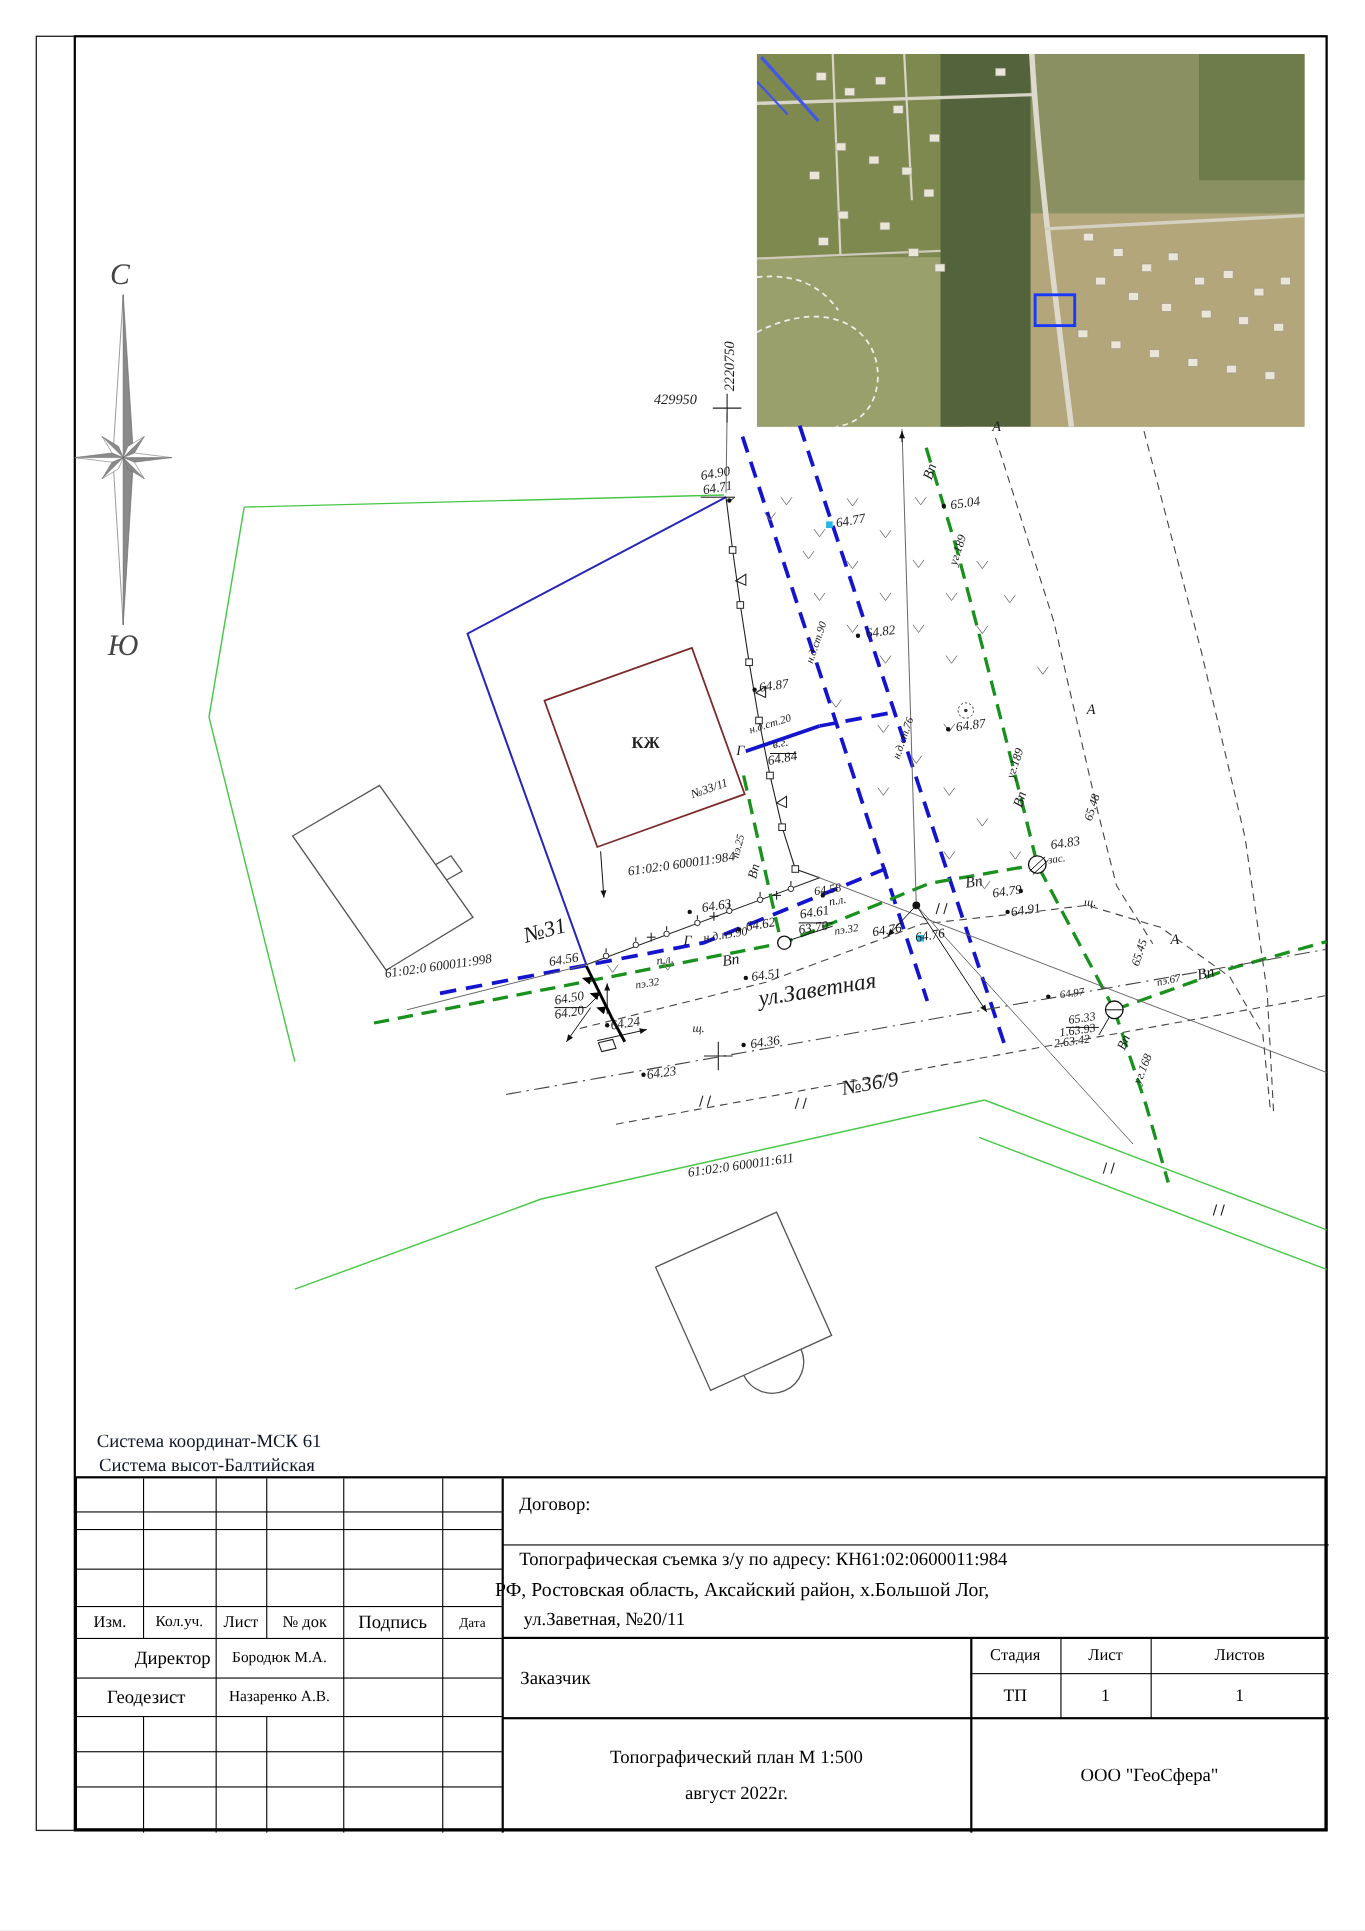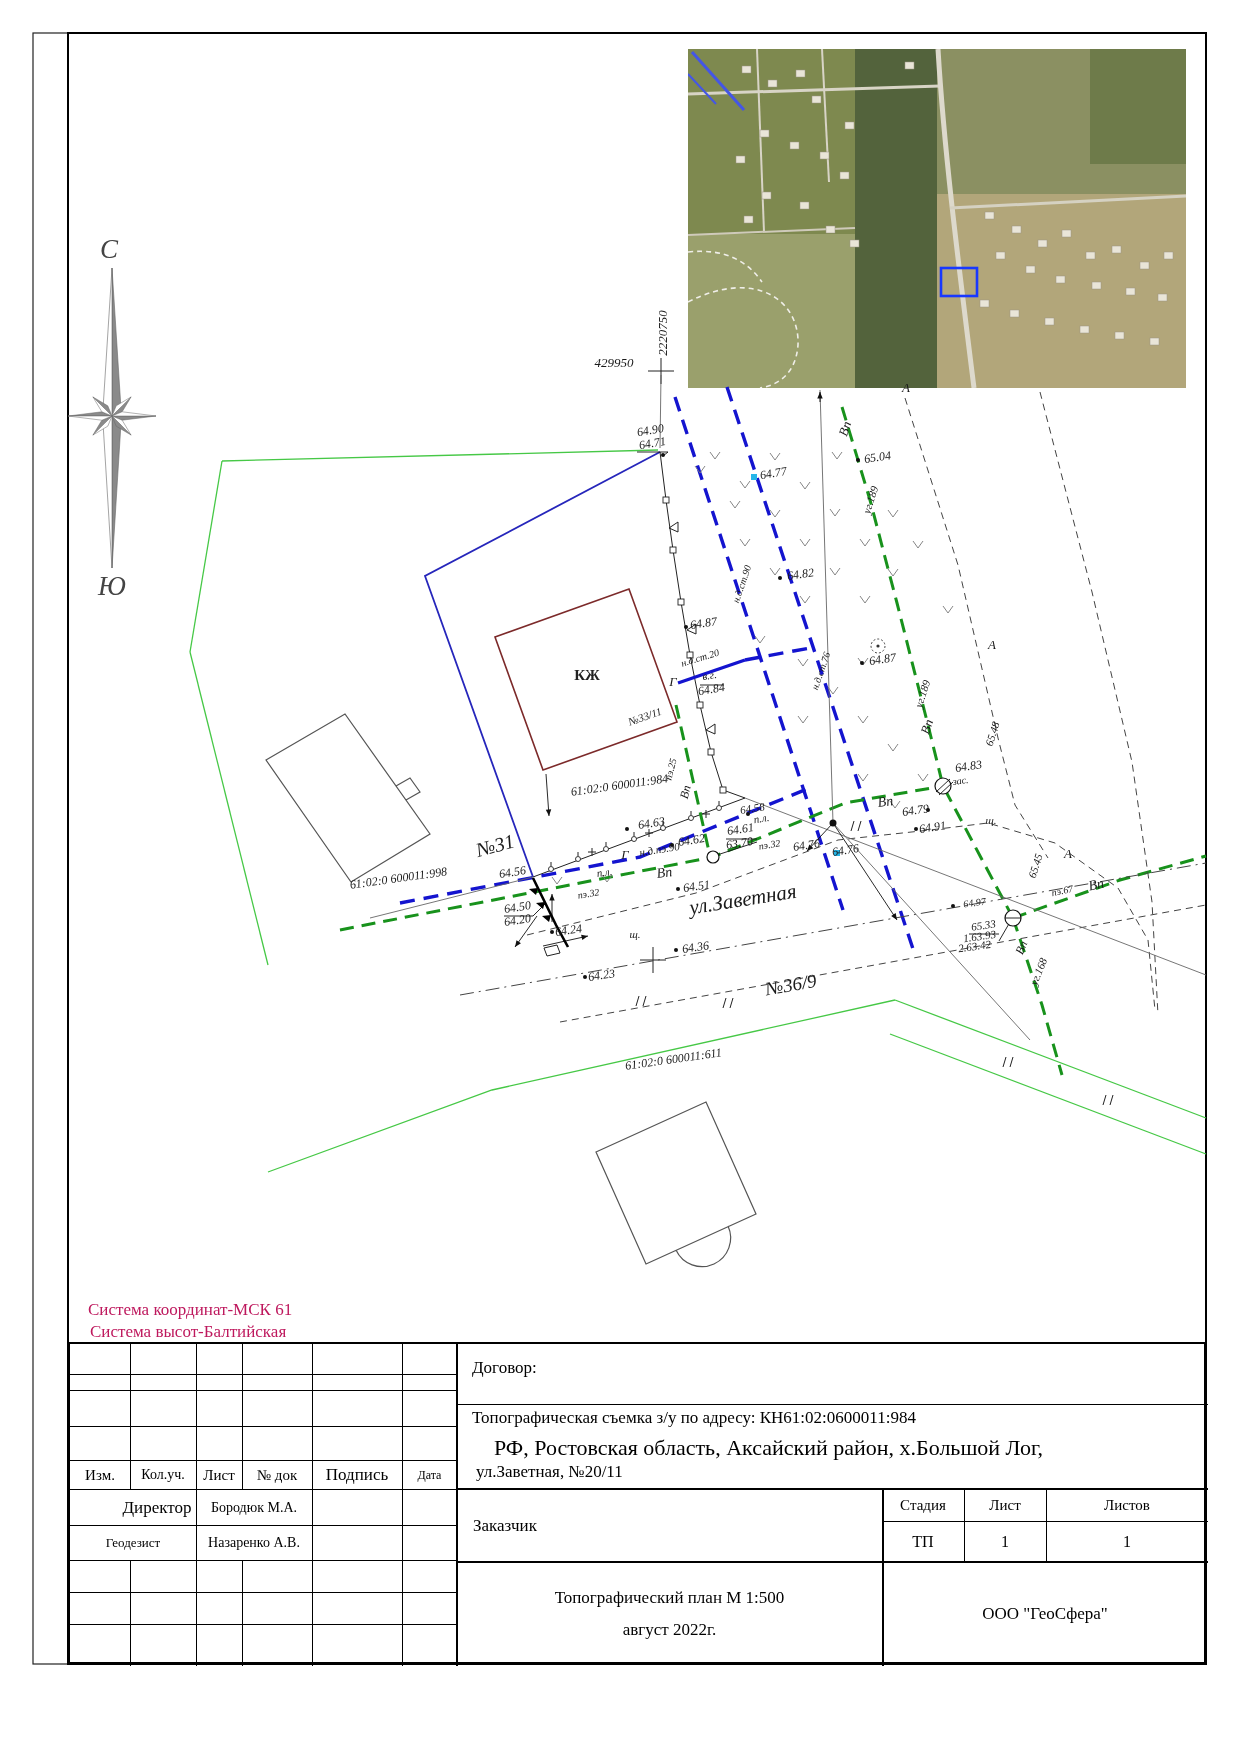--- a/index.html
+++ b/index.html
@@ -24,21 +24,21 @@
   .grass{stroke:#787878;fill:none;stroke-width:.9;}
   .mlab{font-family:"Liberation Serif",serif;font-style:italic;fill:#1a1a1a;}
   .mlab.up{font-style:normal;font-weight:bold;fill:#222;}
   .compass-letter{font-family:"Liberation Serif",serif;font-style:italic;fill:#444;font-size:27px;}
   
   .titleblock{position:absolute;left:68px;top:1342px;width:1138px;height:322px;
               border:2px solid #000;box-sizing:border-box;}
   .tbline{position:absolute;background:#000;}
   .tbt{position:absolute;font-size:16px;color:#000;white-space:nowrap;}
   .cent{display:flex;align-items:center;justify-content:center;text-align:center;}
-  .note{position:absolute;font-size:17px;color:#be185d;white-space:nowrap;}
+  .note{position:absolute;font-size:17px;color:#0f172a;white-space:nowrap;}
 </style>
 </head>
 <body>
 
 <div class="sheet">
 
 <svg id="map-svg" width="1241" height="1755" viewBox="0 0 1241 1755">
 
   <rect x="33" y="33" width="1173" height="1631" class="frame1"></rect>
   <rect x="68" y="33" width="1138" height="1631" class="frame2"></rect>
@@ -412,26 +412,26 @@
 
   <div class="tbt cent" style="left:0;top:116px;width:60px;height:30px;font-size:15px;">Изм.</div>
   <div class="tbt cent" style="left:60px;top:116px;width:66px;height:30px;font-size:14px;">Кол.уч.</div>
   <div class="tbt cent" style="left:126px;top:116px;width:46px;height:30px;font-size:15px;">Лист</div>
   <div class="tbt cent" style="left:172px;top:116px;width:70px;height:30px;font-size:15px;">№ док</div>
   <div class="tbt cent" style="left:242px;top:116px;width:90px;height:30px;font-size:17px;">Подпись</div>
   <div class="tbt cent" style="left:332px;top:116px;width:55px;height:30px;font-size:12px;">Дата</div>
 
   <div class="tbt cent" style="left:0;top:146px;width:126px;height:35px;font-size:17px;margin-left:24px;">Директор</div>
   <div class="tbt cent" style="left:126px;top:146px;width:116px;height:35px;font-size:14px;">Бородюк М.А.</div>
-  <div class="tbt cent" style="left:0;top:181px;width:126px;height:35px;font-size:13px;font-family:Liberation Serif, serif;">Геодезист</div>
+  <div class="tbt cent" style="left:0;top:181px;width:126px;height:35px;font-size:17px;font-family:Liberation Serif, serif;">Геодезист</div>
   <div class="tbt cent" style="left:126px;top:181px;width:116px;height:35px;font-size:14px;">Назаренко А.В.</div>
 
   <div class="tbt" style="left:402px;top:14px;font-size:17px;">Договор:</div>
   <div class="tbt" style="left:402px;top:64px;font-size:17px;">Топографическая съемка з/у по адресу: КН61:02:0600011:984</div>
-  <div class="tbt" style="left:424px;top:91px;font-size:22px;">РФ, Ростовская область, Аксайский район, х.Большой Лог,</div>
+  <div class="tbt" style="left:380px;top:91px;font-size:18px;">РФ, Ростовская область, Аксайский район, х.Большой Лог,</div>
   <div class="tbt" style="left:406px;top:118px;font-size:17px;">ул.Заветная, №20/11</div>
 
   <div class="tbt" style="left:403px;top:145px;width:409px;height:73px;display:flex;align-items:center;font-size:17px;font-family:Liberation Serif, serif;">Заказчик</div>
 
   <div class="tbt cent" style="left:812px;top:145px;width:82px;height:32px;font-size:15px;">Стадия</div>
   <div class="tbt cent" style="left:894px;top:145px;width:82px;height:32px;font-size:15px;">Лист</div>
   <div class="tbt cent" style="left:976px;top:145px;width:162px;height:32px;font-size:15px;">Листов</div>
   <div class="tbt cent" style="left:812px;top:177px;width:82px;height:41px;font-size:16px;">ТП</div>
   <div class="tbt cent" style="left:894px;top:177px;width:82px;height:41px;font-size:16px;">1</div>
   <div class="tbt cent" style="left:976px;top:177px;width:162px;height:41px;font-size:16px;">1</div>

